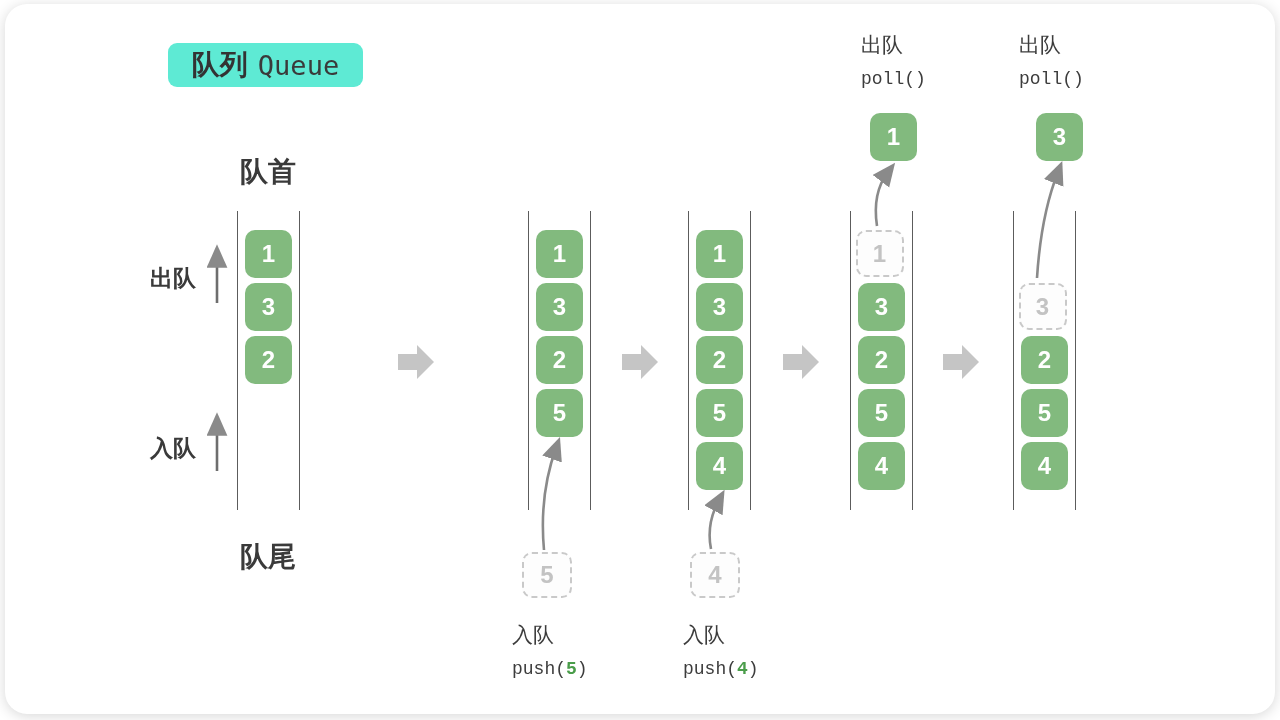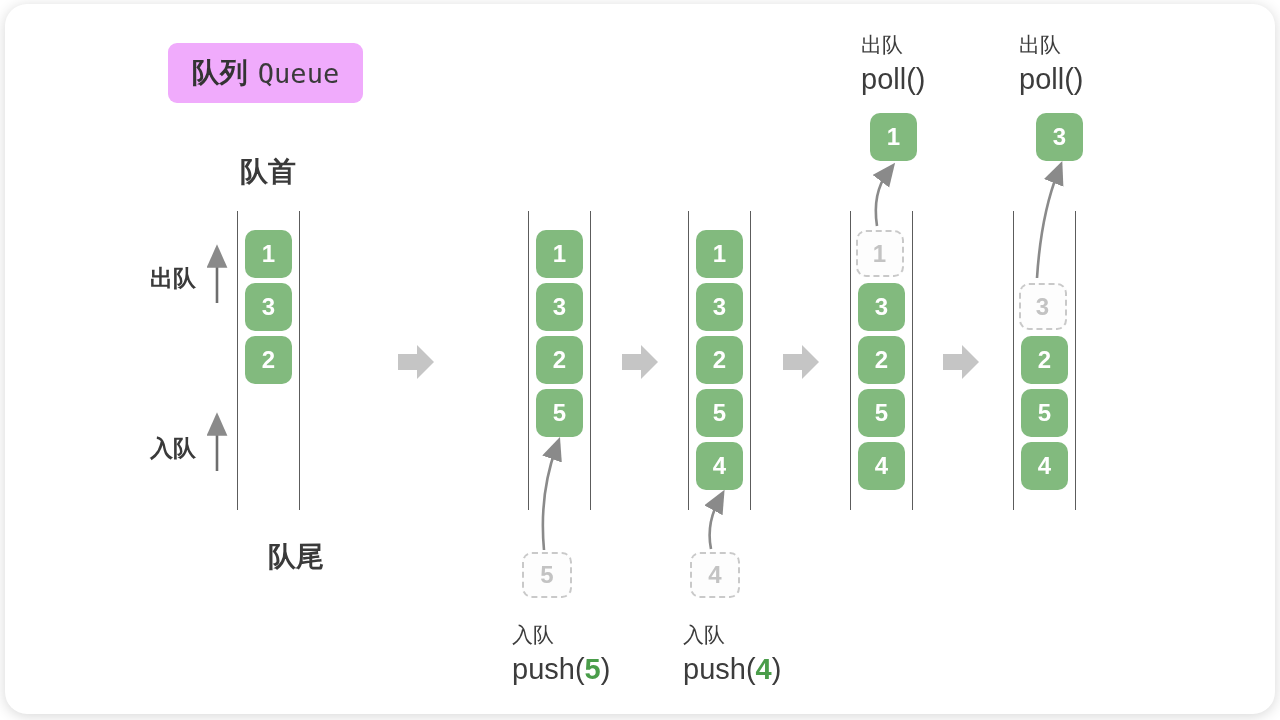--- a/index.html
+++ b/index.html
@@ -1,28 +1,28 @@
 <!DOCTYPE html>
 <html><head>
 <meta charset="utf-8">
 <style>
   html,body{margin:0;padding:0;background:#fff;}
   .stage{position:relative;width:1280px;height:720px;background:#fff;overflow:hidden;
          font-family:"Liberation Sans","DejaVu Sans",sans-serif;color:#3c3c3c;}
   .card{position:absolute;left:5px;top:4px;right:5px;bottom:6px;background:#fff;
         border-radius:22px;box-shadow:0 2px 14px rgba(0,0,0,0.16);}
   
-  .badge{position:absolute;left:168px;top:43px;width:195px;height:60px;background:#f0abfc;
+  .badge{position:absolute;left:168px;top:43px;width:195px;height:44px;background:#5eead4;
          border-radius:9px;display:flex;align-items:center;justify-content:center;gap:10px;}
   .badge-cn{font-size:28px;font-weight:bold;color:#333;}
   .badge-en{font-size:27px;font-family:"DejaVu Sans Mono","Liberation Mono",monospace;color:#3a3a3a;text-align:center;}
   
   .lbl{position:absolute;font-weight:bold;font-size:28px;color:#3a3a3a;white-space:nowrap;}
   .lbl-front{left:237px;top:153px;width:62px;text-align:center;}
-  .lbl-rear{left:237px;top:538px;width:62px;text-align:center;margin-left:28px;}
+  .lbl-rear{left:237px;top:538px;width:62px;text-align:center;}
   .lbl-side{font-size:23px;}
   .lbl-deq{left:150px;top:263px;}
   .lbl-enq{left:150px;top:433px;}
   
   .channel{position:absolute;top:211px;height:299px;width:61px;
            border-left:1.5px solid #5c5c5c;border-right:1.5px solid #5c5c5c;}
   .ch1{left:237px;} .ch2{left:528px;} .ch3{left:688px;} .ch4{left:850px;} .ch5{left:1013px;}
   
   .qbox{position:absolute;left:7px;width:47px;height:48px;border-radius:10px;background:#82ba7e;
         color:#fff;font-size:24px;font-weight:600;display:flex;align-items:center;justify-content:center;}
@@ -32,21 +32,21 @@
   .float-box{position:absolute;width:47px;height:48px;border-radius:10px;background:#82ba7e;color:#fff;
              font-size:24px;font-weight:600;display:flex;align-items:center;justify-content:center;}
   .res1{left:870px;top:113px;} .res3{left:1036px;top:113px;}
   .staged{position:absolute;width:46px;height:42px;border-radius:10px;border:2.5px dashed #c9c9c9;
           background:#fdfdfd;color:#c3c3c3;font-size:24px;font-weight:600;
           display:flex;align-items:center;justify-content:center;}
   .st5{left:522px;top:552px;} .st4{left:690px;top:552px;}
   
   .op{position:absolute;white-space:nowrap;}
   .op-action{font-size:21px;color:#3c3c3c;line-height:34px;}
-  .op-code{font-family:Liberation Sans, sans-serif;font-size:29px;color:#3c3c3c;line-height:34px;}
+  .op-code{font-family:Liberation Mono, monospace;font-size:18px;color:#3c3c3c;line-height:34px;}
   .op-arg{color:#4a9d4a;font-weight:bold;}
   .op-push5{left:512px;top:618px;} .op-push4{left:683px;top:618px;}
   .op-poll1{left:861px;top:28px;}  .op-poll3{left:1019px;top:28px;}
   
   .overlay{position:absolute;left:0;top:0;width:1280px;height:720px;pointer-events:none;}
   
   .watermark{position:absolute;right:40px;top:676px;font-family:"DejaVu Sans Mono","Liberation Mono",monospace;
              font-size:17px;color:#c9c9c9;letter-spacing:1px;}
 </style>
 </head>

